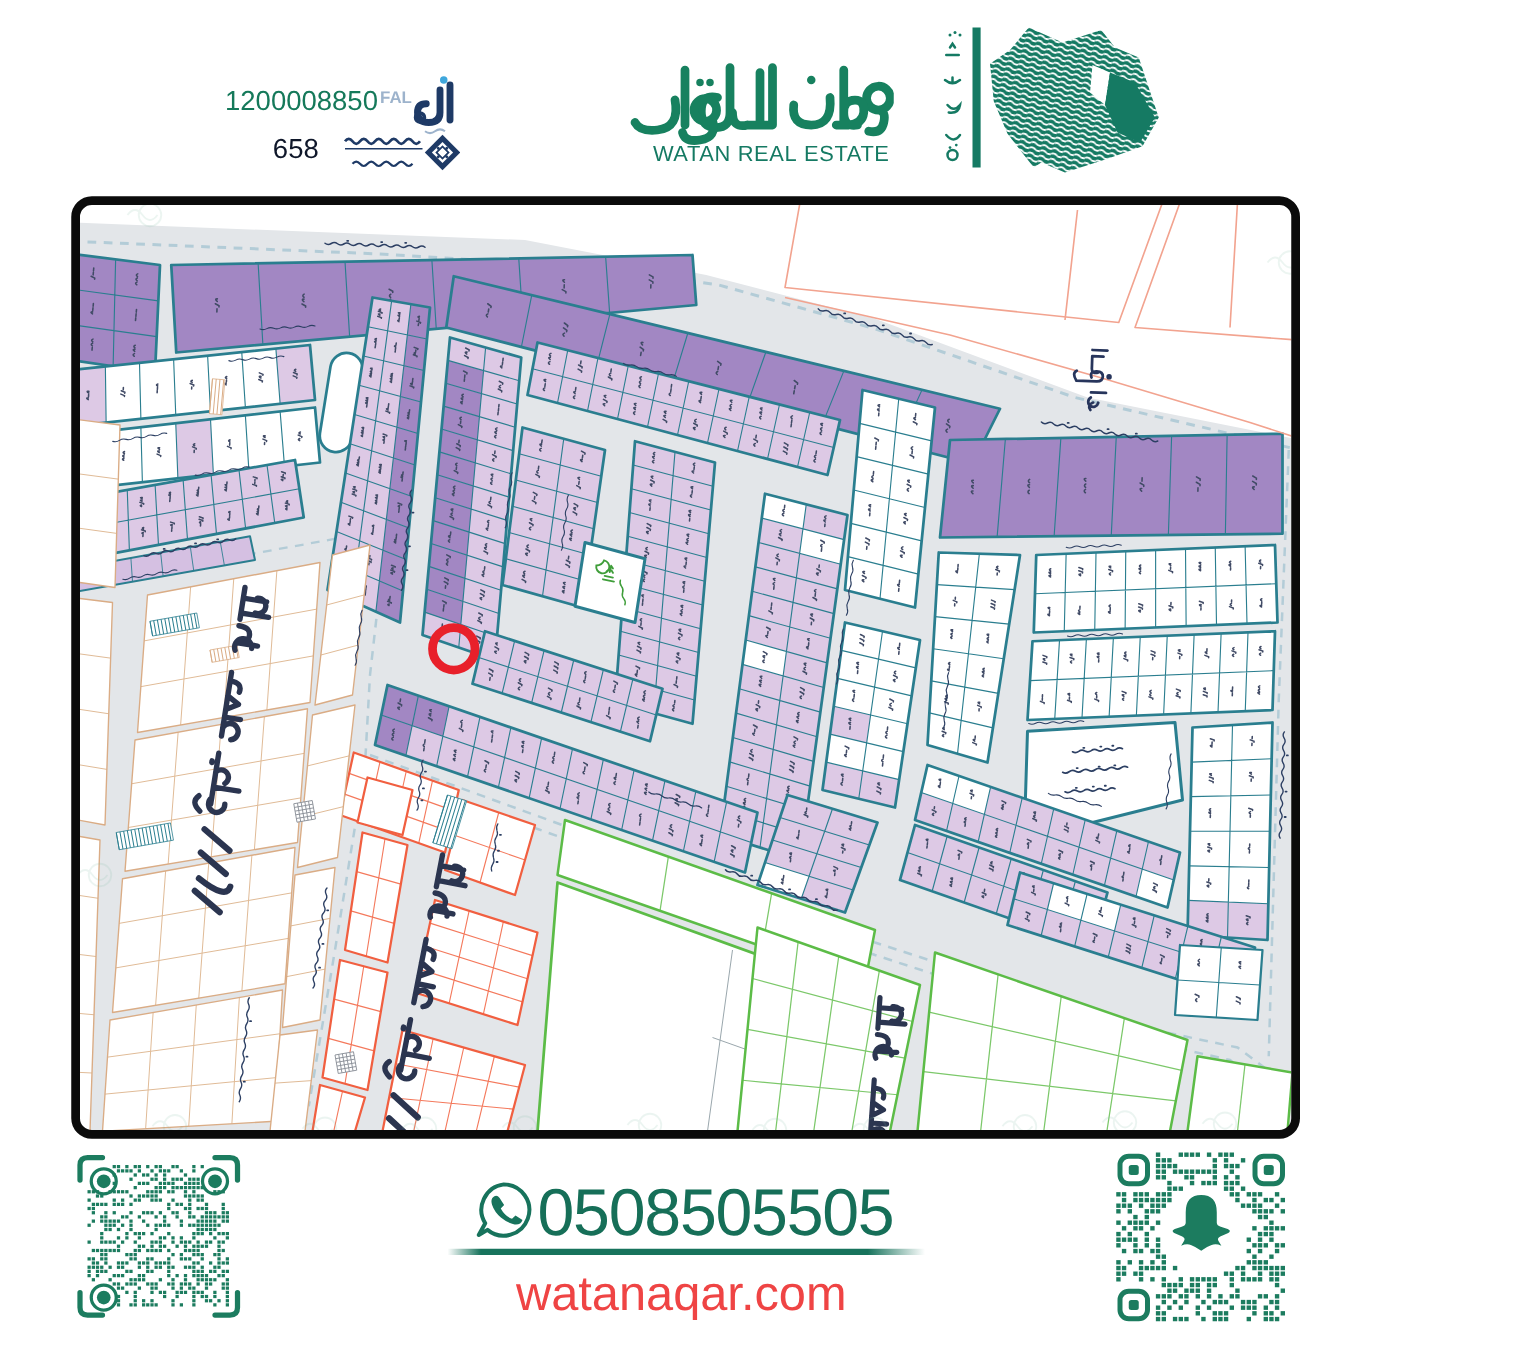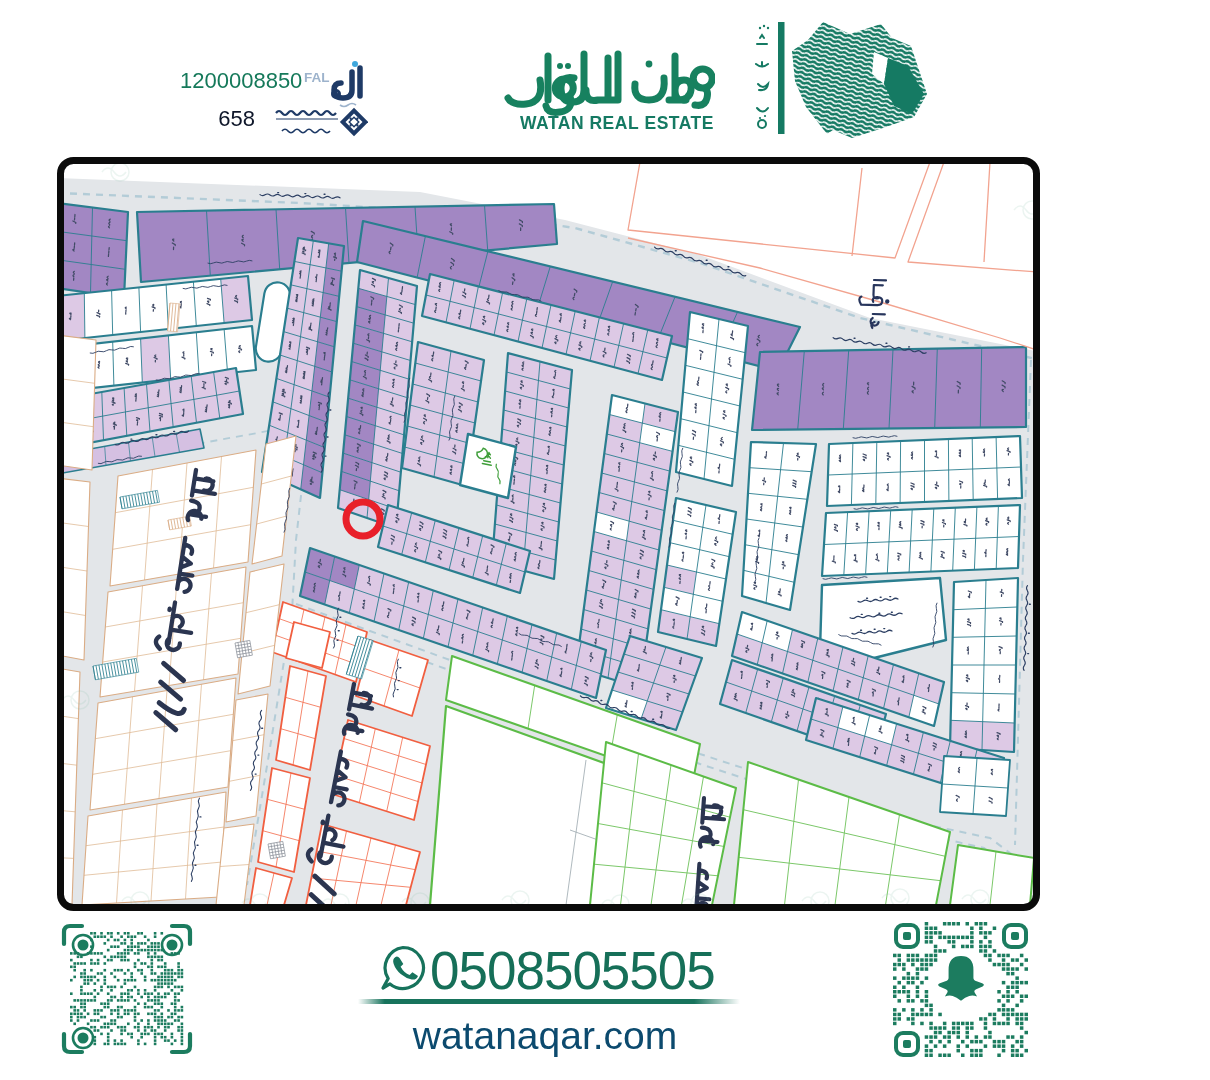--- a/index.html
+++ b/index.html
@@ -444,21 +444,21 @@
 <path d="M74,55 a9,9 0 1,1 0.5,-18 a9,9 0 0,1 -0.5,18z M80,54 q4,14 -10,16 q-12,2 -14,-6"></path>
 <path d="M58,14 v44"></path>
 <path d="M50,38 q4,22 -14,24 q-14,1.5 -18,-6"></path>
 </g>
 <g fill="#17815f" stroke="none">
 <circle cx="159" cy="22" r="3.4"></circle>
 <circle cx="70" cy="24" r="3"></circle>
         <circle cx="78" cy="24" r="3"></circle>
 </g>
 </svg>
-<div class="abs" style="left:492px;top:113px;width:250px;text-align:center;font-size:17.5px;font-weight:bold;color:#157a63;letter-spacing:0.5px">WATAN&nbsp;REAL&nbsp;ESTATE</div>
+<div class="abs" style="left:492px;top:113px;width:250px;text-align:center;font-size:17.5px;font-weight:normal;color:#157a63;letter-spacing:0.5px">WATAN&nbsp;REAL&nbsp;ESTATE</div>
 <svg class="abs" style="left:748px;top:18px" width="44" height="120" viewBox="0 0 44 120">
 <rect x="30" y="4" width="6.5" height="112" fill="#157a63"></rect>
 <g stroke="#157a63" fill="none" stroke-width="2" stroke-linecap="round">
 <path d="M12,20 l2,-3 l2,3 M9,26 h10"></path>
 <path d="M8,46 q6,5 12,0 M14,44 v4"></path>
 <path d="M10,66 q5,6 10,0 q-1,7 -9,6"></path>
 <path d="M9,90 q6,7 11,0"></path>
 <path d="M10,106 a4,4 0 1,0 8,0 a4,4 0 1,0 -8,0"></path>
 </g>
 <g fill="#157a63">
@@ -1268,13 +1268,13 @@
       <rect x="125.4" y="134.5" width="3.5" height="3.5" fill="#1c7c5f"></rect>
       <rect x="129.9" y="134.5" width="3.5" height="3.5" fill="#1c7c5f"></rect>
       <path transform="translate(71,72) scale(0.92) translate(-71,-74)" d="M71,36 q-13.5,0 -13.5,15 l0,9 q0,2.5 -3.5,3.5 l-6,2 q-3.5,1.5 -0.5,3.5 l7,3 q3,1.5 1.5,4 l-2.5,4 q5,-2 8.5,-0.5 q4,1.5 9,5 q4.5,-3.5 9,-5 q3.5,-1.5 8.5,0.5 l-2.5,-4 q-1.5,-2.5 1.5,-4 l7,-3 q3,-2 -0.5,-3.5 l-6,-2 q-3.5,-1 -3.5,-3.5 l0,-9 q0,-15 -13.5,-15z" fill="#1c7c5f"></path>
     </svg>
 <svg class="abs" style="left:379px;top:944px" width="48" height="48" viewBox="0 0 48 48">
 <path d="M24,3.5 a20.5,20.5 0 1,1 -13,36.4 L4,44 l5.2,-9.4 A20.5,20.5 0 0,1 24,3.5z" fill="none" stroke="#17735c" stroke-width="3.2" stroke-linejoin="round"></path>
 <path d="M16.5,13 q-3.5,2 -1.8,7 q1.8,5.5 7,10 q5.5,4.5 11,5.5 q5,0.5 6.3,-3.6 l-5.6,-3.6 l-2.8,2.7 q-5.5,-2 -9,-8.3 l2.7,-2.8 l-3.6,-5.6 q-2,-2.5 -4.2,-1.3z" fill="#17735c"></path>
 </svg>
 <div class="abs" style="left:430px;top:940px;width:282px;font-size:53px;color:#166f58;text-align:right;letter-spacing:-1px">0508505505</div>
 <div class="abs" style="left:358px;top:999px;width:382px;height:4.5px;background:linear-gradient(90deg,#ffffff,#17735c 7%,#17735c 88%,#ffffff)"></div>
-<div class="abs" style="left:400px;top:1014px;width:290px;font-size:39px;color:#0c4a6e;text-align:center">watanaqar.com</div>
+<div class="abs" style="left:400px;top:1014px;width:290px;font-size:39px;color:#ef4444;text-align:center">watanaqar.com</div>
 </div>
 </body></html>

